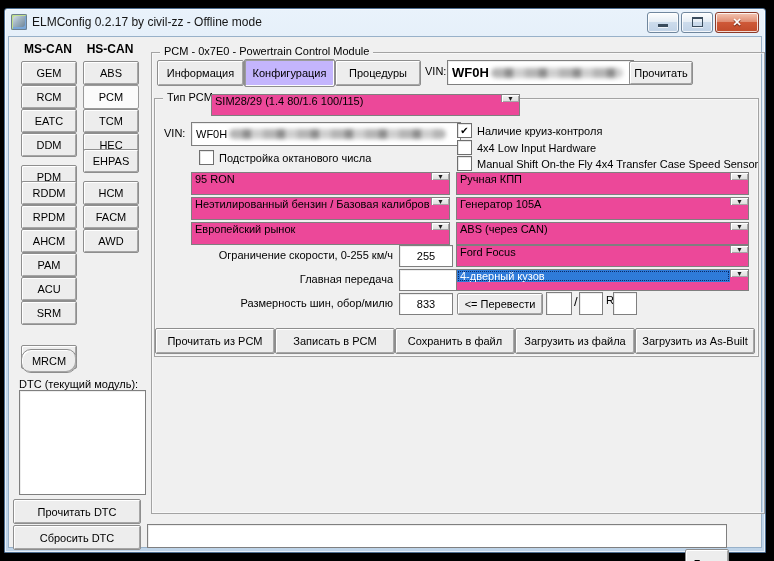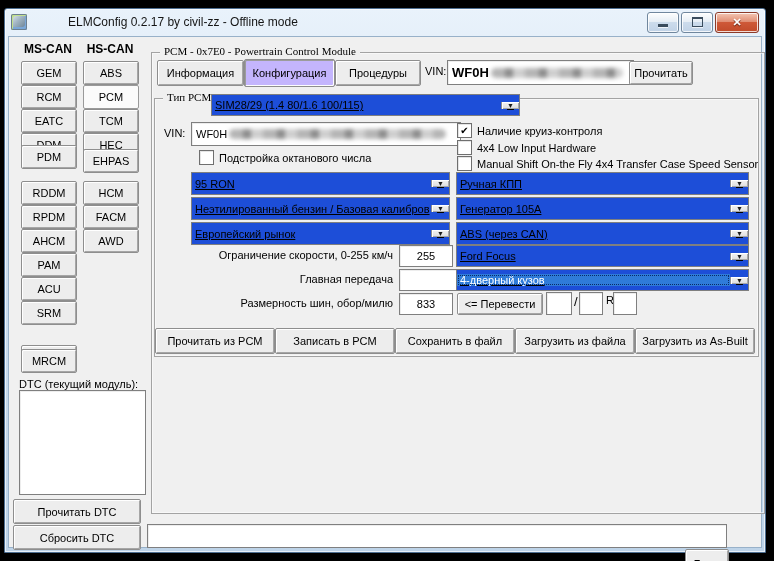--- a/index.html
+++ b/index.html
@@ -4,21 +4,21 @@
 <style>
   html,body{margin:0;padding:0;background:#000;}
   #screen{position:relative;width:774px;height:561px;background:#000;
     font-family:"Liberation Sans",sans-serif;font-size:11px;color:#000;overflow:hidden;}
 
   
   .window{position:absolute;left:4px;top:8px;width:760px;height:543px;
     background:linear-gradient(#e9f2fb,#cfe0f0 40%,#bdd3e8);
     border:1px solid #4e6f92;border-radius:3px 3px 0 0;
     box-shadow:inset 0 0 0 1px rgba(255,255,255,.65);}
-  .titlebar{position:absolute;left:0;top:0;right:0;height:26px;display:flex;align-items:center;padding:0 6px;gap:36px;}
+  .titlebar{position:absolute;left:0;top:0;right:0;height:26px;display:flex;align-items:center;padding:0 6px;}
   .app-icon{width:16px;height:16px;margin-right:5px;border-radius:2px;
     background:linear-gradient(135deg,#e8eef3 0%,#9fb3c2 45%,#5f7486 100%);
     box-shadow:inset 0 0 0 1px #6c7f90, inset 3px 3px 0 -1px #c3e08e, inset -3px -4px 0 -1px #7aa7d8;}
   .title-text{font-size:12px;color:#151515;white-space:nowrap;}
   .caption-btns{margin-left:auto;display:flex;gap:2px;align-items:flex-start;padding-top:0px;}
   .cap{width:30px;height:19px;border:1px solid #70879e;border-radius:3px;
     background:linear-gradient(#fdfefe,#e7eef5 45%,#cddcec 46%,#c0d2e6);
     display:flex;align-items:center;justify-content:center;box-shadow:inset 0 0 0 1px rgba(255,255,255,.8);}
   .cap.close{width:42px;border-color:#8c3b2a;
     background:linear-gradient(#f4c6b4,#e08f75 45%,#cf5a39 46%,#c14a2a);}
@@ -33,22 +33,22 @@
   .btn{position:absolute;background:#ededed;border:1px solid #8e8e8e;border-radius:2px;
     box-shadow:inset 1px 1px 0 #ffffff, inset -1px -1px 0 #a6a6a6;
     display:flex;align-items:center;justify-content:center;cursor:default;white-space:nowrap;}
   .btn.active{background:#fbfbfb;box-shadow:none;border-color:#9a9a9a;}
   .btn.pressed{background:#c4b5fd;box-shadow:inset 1px 1px 0 #9c9c9c, inset -1px -1px 0 #fdfdfd;}
   .field{position:absolute;background:#fff;border:1px solid #7f7f7f;
     box-shadow:inset 1px 1px 0 rgba(0,0,0,.07);display:flex;align-items:center;padding:0 4px;}
   .num{justify-content:center;padding:0;}
   .lbl{position:absolute;white-space:nowrap;}
   .groupbox{position:absolute;border:1px solid #a3a3a3;box-shadow:inset 0 0 0 1px rgba(255,255,255,.55);}
-  .legend{position:absolute;top:-8px;left:8px;background:#f0f0f0;padding:0 4px;white-space:nowrap;font-family:Liberation Serif, serif;}
-  .combo{position:absolute;background:#1d4ed8;border:1px solid #7f7f7f;display:flex;align-items:center;text-decoration:underline;}
+  .legend{position:absolute;top:-8px;left:8px;background:#f0f0f0;padding:0 4px;white-space:nowrap;}
+  .combo{position:absolute;background:#ec4899;border:1px solid #7f7f7f;display:flex;align-items:flex-start;}
   .combo-field{flex:1;display:flex;align-items:center;padding:0 3px;overflow:hidden;white-space:nowrap;}
   .combo.selected .combo-field{background:#2f7bd9;color:#fff;outline:1px dotted #0a2a66;outline-offset:-2px;}
   .combo-btn{width:17px;background:linear-gradient(#f4f4f4,#dcdcdc);border-left:1px solid #8e8e8e;
     box-shadow:inset 1px 1px 0 #fff, inset -1px -1px 0 #a6a6a6;
     display:flex;align-items:center;justify-content:center;font-size:7px;color:#1c1c1c;}
   .cbrow{position:absolute;display:flex;align-items:center;gap:5px;white-space:nowrap;}
   .cb{width:13px;height:13px;background:#fff;border:1px solid #6f6f6f;
     box-shadow:inset 1px 1px 0 rgba(0,0,0,.1);display:flex;align-items:center;justify-content:center;
     font-size:10px;line-height:1;color:#000;flex:0 0 13px;}
   .smudge{height:10px;border-radius:5px;filter:blur(2px);
@@ -80,29 +80,29 @@
 
   <div class="client">
 
     <div class="colhead" style="left:12px;top:5px;">MS-CAN</div>
     <div class="colhead" style="left:74px;top:5px;">HS-CAN</div>
 
     <div class="btn" style="left:12px;top:24px;width:54px;height:22px;">GEM</div>
     <div class="btn" style="left:12px;top:48px;width:54px;height:22px;">RCM</div>
     <div class="btn" style="left:12px;top:72px;width:54px;height:22px;">EATC</div>
     <div class="btn" style="left:12px;top:96px;width:54px;height:22px;">DDM</div>
-    <div class="btn" style="left:12px;top:108px;width:54px;height:22px;">PDM</div>
+    <div class="btn" style="left:12px;top:128px;width:54px;height:22px;">PDM</div>
     <div class="btn" style="left:12px;top:144px;width:54px;height:22px;">RDDM</div>
     <div class="btn" style="left:12px;top:168px;width:54px;height:22px;">RPDM</div>
     <div class="btn" style="left:12px;top:192px;width:54px;height:22px;">AHCM</div>
     <div class="btn" style="left:12px;top:216px;width:54px;height:22px;">PAM</div>
     <div class="btn" style="left:12px;top:240px;width:54px;height:22px;">ACU</div>
     <div class="btn" style="left:12px;top:264px;width:54px;height:22px;">SRM</div>
     <div class="btn" style="left:12px;top:288px;width:54px;height:22px;margin-top:20px;">KVM</div>
-    <div class="btn" style="left:12px;top:312px;width:54px;height:22px;">MRCM</div>
+    <div class="btn" style="left:12px;top:312px;width:54px;height:22px;border-radius:10px;">MRCM</div>
 
     <div class="btn" style="left:74px;top:24px;width:54px;height:22px;">ABS</div>
     <div class="btn active" style="left:74px;top:48px;width:54px;height:22px;">PCM</div>
     <div class="btn" style="left:74px;top:72px;width:54px;height:22px;">TCM</div>
     <div class="btn" style="left:74px;top:96px;width:54px;height:22px;">HEC</div>
     <div class="btn" style="left:74px;top:112px;width:54px;height:22px;">EHPAS</div>
     <div class="btn" style="left:74px;top:144px;width:54px;height:22px;">HCM</div>
     <div class="btn" style="left:74px;top:168px;width:54px;height:22px;">FACM</div>
     <div class="btn" style="left:74px;top:192px;width:54px;height:22px;">AWD</div>
 

